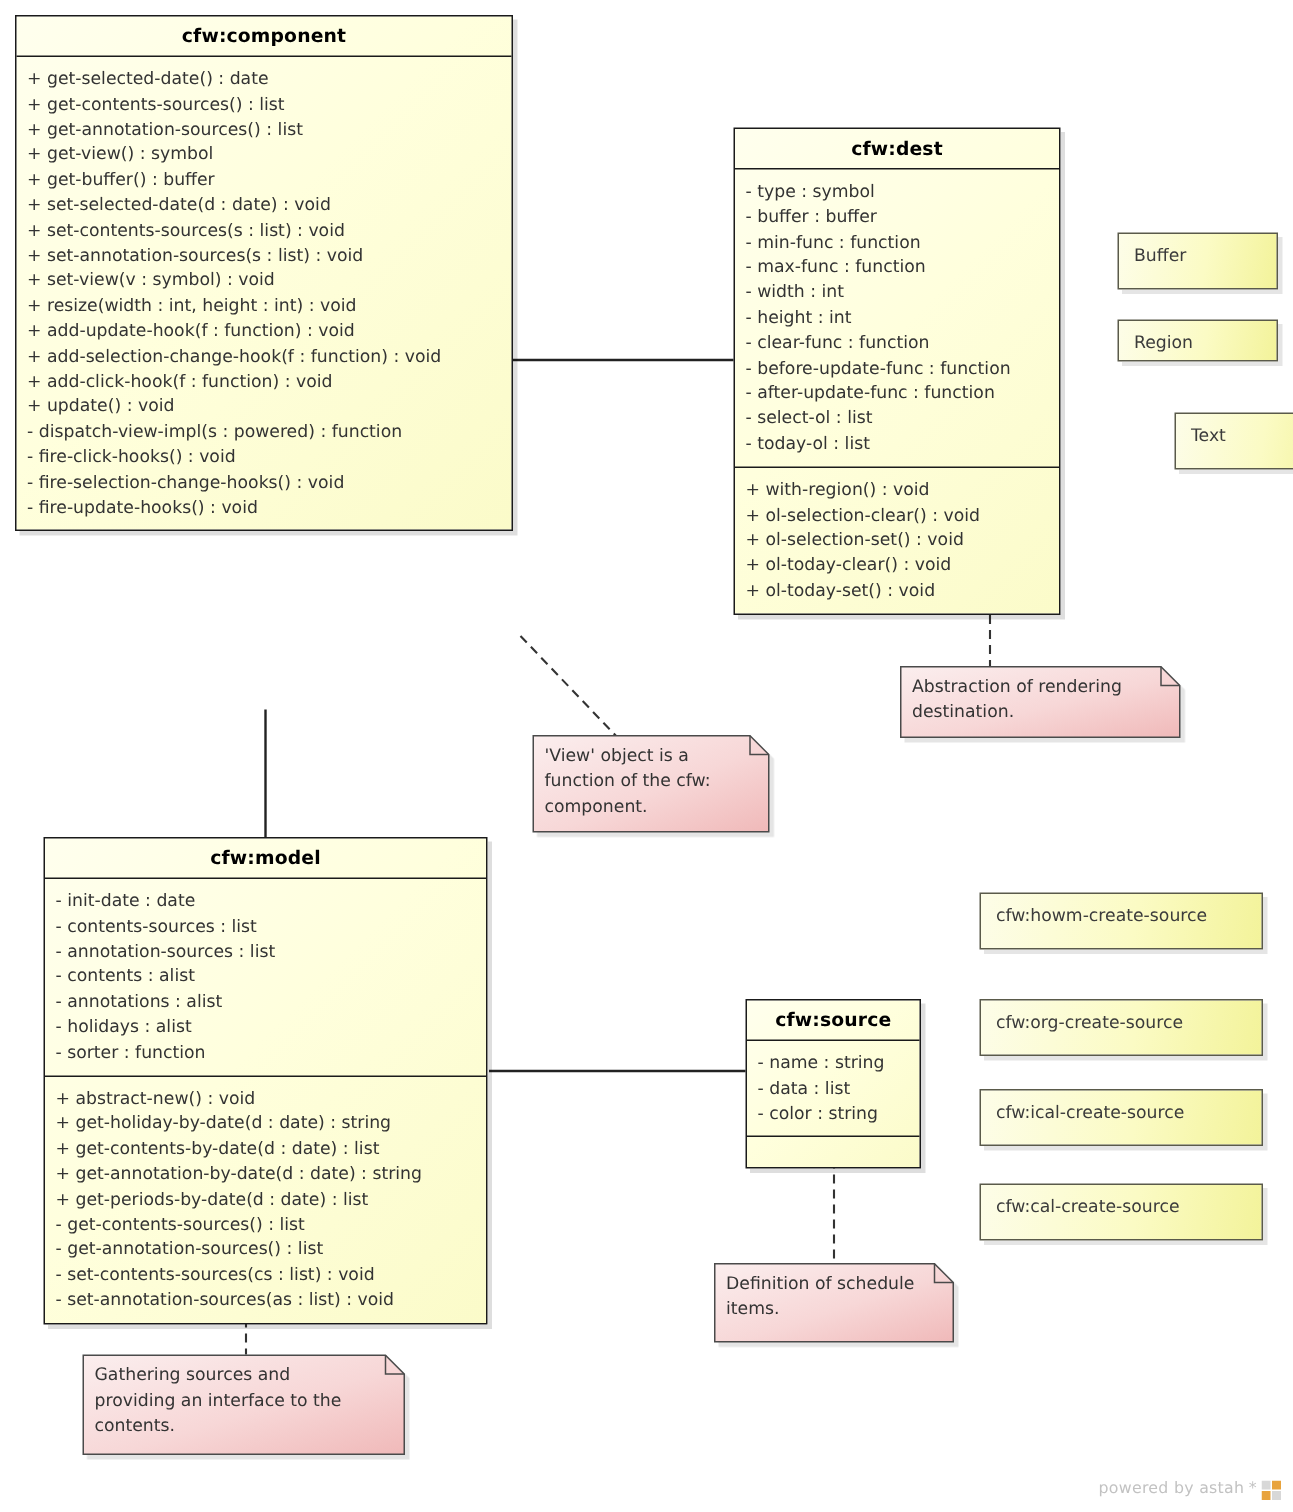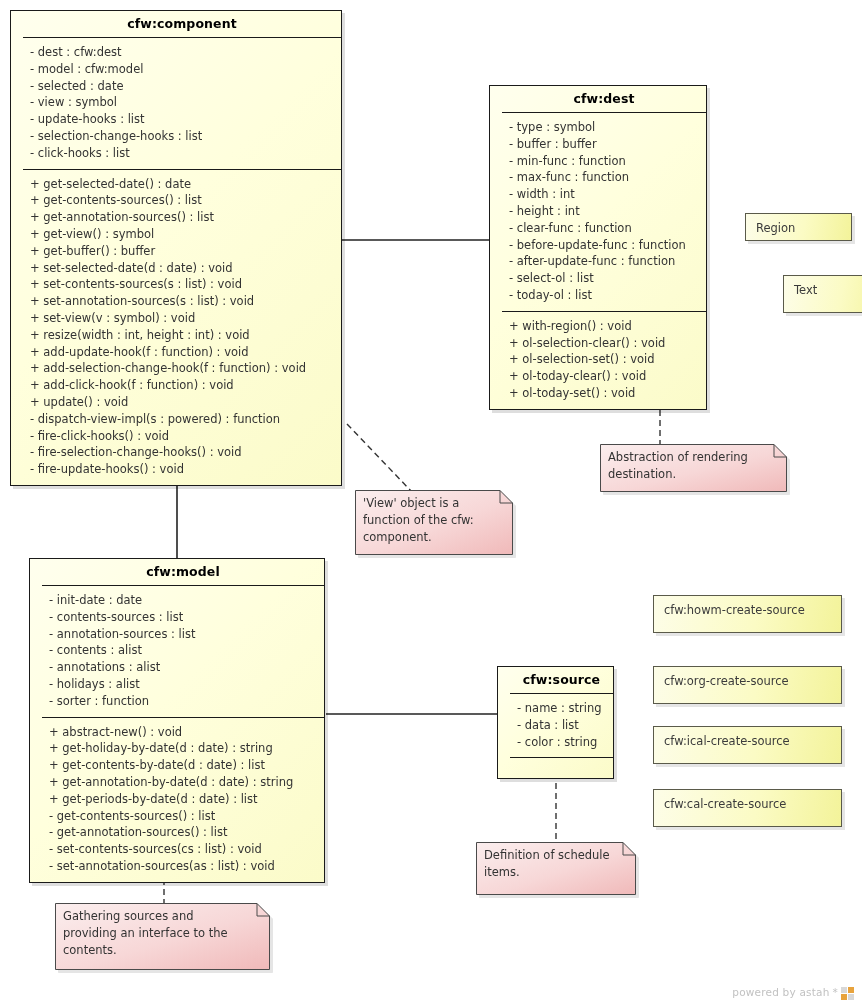--- a/index.html
+++ b/index.html
@@ -27,21 +27,20 @@
 
   
   .node { position: absolute; box-sizing: border-box; }
 
   
   .uml-class {
     border: 1px solid #1a1a1a;
     background: linear-gradient(135deg, #ffffee 0%, #ffffdd 45%, #fbfbc9 100%);
     box-shadow: 3px 3px 0 rgba(0,0,0,0.13);
     z-index: 5;
-    padding-left: 12px;
   }
   .uml-class .cls-title {
     text-align: center;
     font-weight: bold;
     font-size: 12.5px;
     color: #000000;
     padding: 5px 4px 6px 4px;
     border-bottom: 1px solid #1a1a1a;
     letter-spacing: 0.1px;
   }
@@ -128,29 +127,20 @@
     <line x1="326" y1="714" x2="497" y2="714" stroke="#222222" stroke-width="1.6"></line>
 
     <line x1="347" y1="424" x2="412" y2="492" stroke="#333333" stroke-width="1.4" stroke-dasharray="6,4"></line>
     <line x1="660" y1="400" x2="660" y2="444" stroke="#333333" stroke-width="1.4" stroke-dasharray="6,4"></line>
     <line x1="556" y1="763" x2="556" y2="842" stroke="#333333" stroke-width="1.4" stroke-dasharray="6,4"></line>
     <line x1="164" y1="869" x2="164" y2="903" stroke="#333333" stroke-width="1.4" stroke-dasharray="6,4"></line>
   </svg>
 
   <div class="node uml-class" style="left:10px; top:10px; width:332px;">
     <div class="cls-title">cfw:component</div>
-    <div class="compartment">
-      <div class="member">- dest : cfw:dest</div>
-      <div class="member">- model : cfw:model</div>
-      <div class="member">- selected : date</div>
-      <div class="member">- view : symbol</div>
-      <div class="member">- update-hooks : list</div>
-      <div class="member">- selection-change-hooks : list</div>
-      <div class="member">- click-hooks : list</div>
-    </div>
     <div class="compartment">
       <div class="member">+ get-selected-date() : date</div>
       <div class="member">+ get-contents-sources() : list</div>
       <div class="member">+ get-annotation-sources() : list</div>
       <div class="member">+ get-view() : symbol</div>
       <div class="member">+ get-buffer() : buffer</div>
       <div class="member">+ set-selected-date(d : date) : void</div>
       <div class="member">+ set-contents-sources(s : list) : void</div>
       <div class="member">+ set-annotation-sources(s : list) : void</div>
       <div class="member">+ set-view(v : symbol) : void</div>
@@ -217,20 +207,23 @@
   <div class="node uml-class" style="left:497px; top:666px; width:117px;">
     <div class="cls-title">cfw:source</div>
     <div class="compartment">
       <div class="member">- name : string</div>
       <div class="member">- data : list</div>
       <div class="member">- color : string</div>
     </div>
     <div class="compartment empty"></div>
   </div>
 
+  <div class="node simple-box" style="left:745px; top:155px; width:107px; height:38px;">
+    <div class="sb-label">Buffer</div>
+  </div>
   <div class="node simple-box" style="left:745px; top:213px; width:107px; height:28px;">
     <div class="sb-label">Region</div>
   </div>
   <div class="node simple-box" style="left:783px; top:275px; width:107px; height:38px;">
     <div class="sb-label">Text</div>
   </div>
 
   <div class="node simple-box" style="left:653px; top:595px; width:189px; height:38px;">
     <div class="sb-label">cfw:howm-create-source</div>
   </div>

